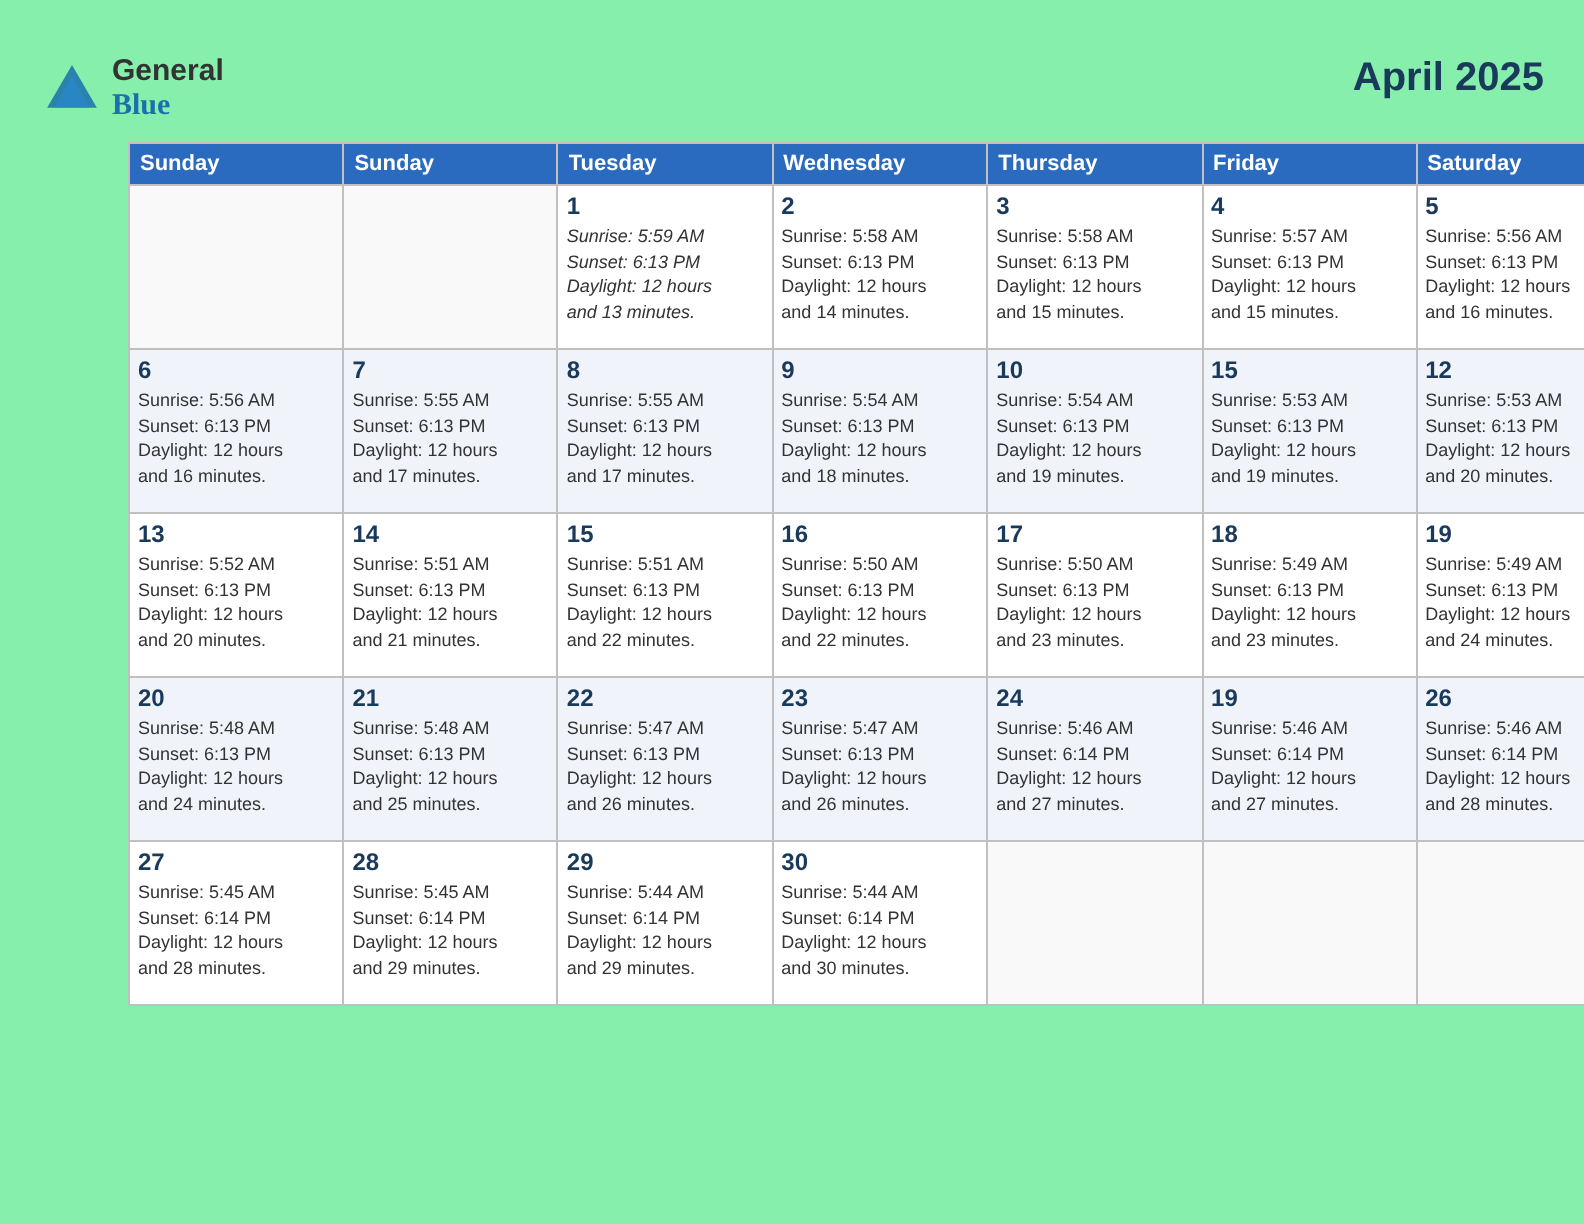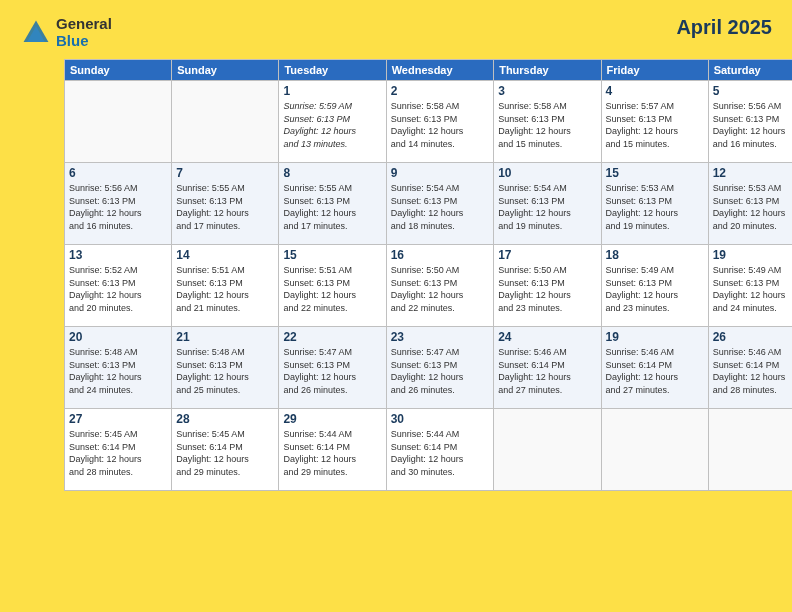--- a/index.html
+++ b/index.html
@@ -6,22 +6,22 @@
     body {
       font-family: Arial, sans-serif;
       background: #fff;
       width: 792px;
       height: 612px;
       overflow: hidden;
     }
     .page {
       width: 792px;
       height: 612px;
-      padding: 16px 20px 10px 20px;
-      background: #fde047;
+      padding: 28px 20px 10px 20px;
+      background: #86efac;
     }
     .header {
       display: flex;
       justify-content: space-between;
       align-items: flex-start;
       margin-bottom: 10px;
     }
     .logo {
       display: flex;
       align-items: center;
@@ -34,20 +34,21 @@
     }
     .logo-general {
       font-size: 15px;
       font-weight: bold;
       color: #333;
     }
     .logo-blue {
       font-size: 15px;
       font-weight: bold;
       color: #1a6fad;
+      font-family: Liberation Serif, serif;
     }
     .logo-icon {
       width: 32px;
       height: 32px;
     }
     .title-block {
       text-align: right;
     }
     .month-title {
       font-size: 20px;

